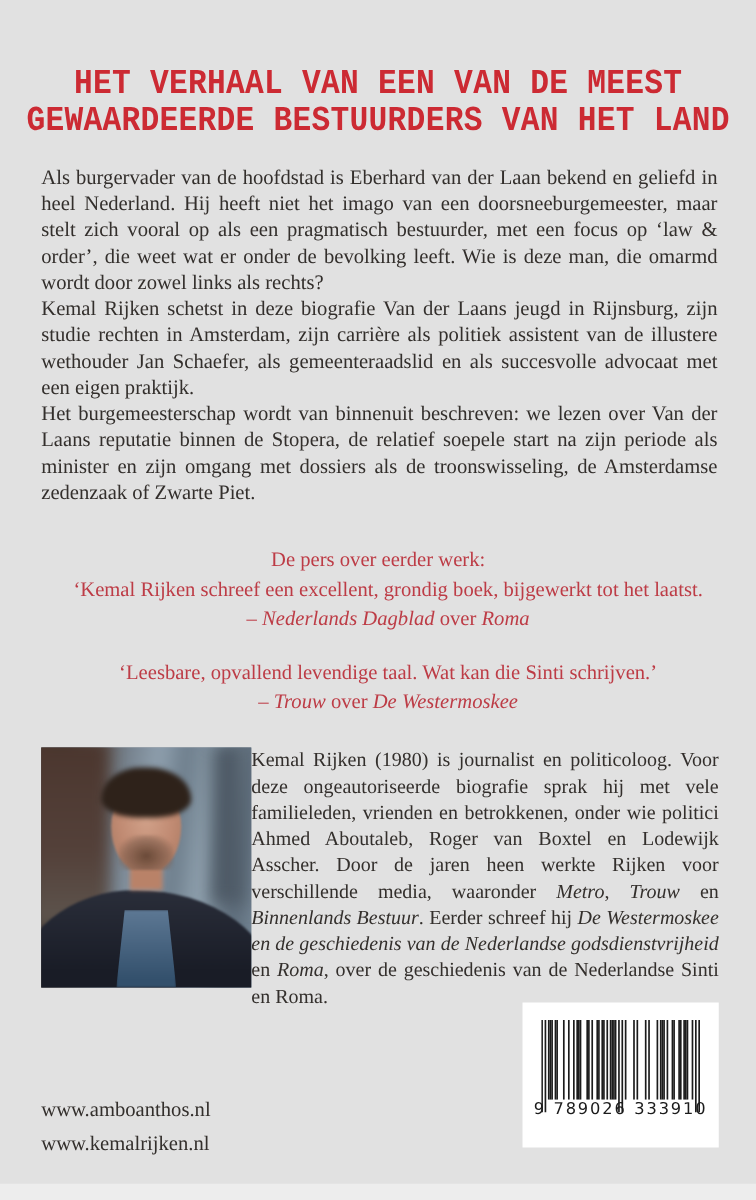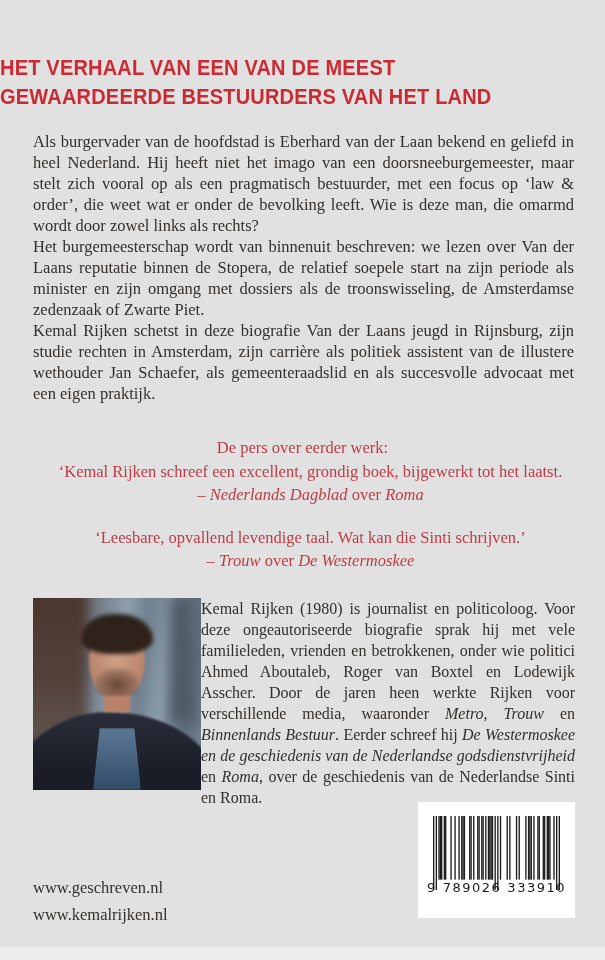--- a/index.html
+++ b/index.html
@@ -7,23 +7,24 @@
     position:relative;
     width:605px;height:960px;
     background:var(--bg,#e1e1e1);
     font-family:"Liberation Serif", serif;
     color:var(--body-text,#332f2c);
     overflow:hidden;
   }
   
   .headline{
     position:absolute;top:53px;left:0;width:100%;
-    font-family:Liberation Sans, sans-serif;
+    text-align:center;
+    font-family:Liberation Mono, monospace;
     font-weight:bold;
-    font-size:20px;line-height:29px;
+    font-size:25px;line-height:29px;
     color:var(--red-headline,#cc2a33);
     letter-spacing:0.2px;
   }
   .headline .hl-line{display:block;transform:scaleY(1.12);transform-origin:center;}
   
   .synopsis{
     position:absolute;top:131px;left:33px;width:541px;
     font-size:16.5px;line-height:21px;
     text-align:justify;
   }
@@ -129,22 +130,22 @@
 
 <div class="cover">
 
   <div class="headline">
     <span class="hl-line">HET VERHAAL VAN EEN VAN DE MEEST</span>
     <span class="hl-line">GEWAARDEERDE BESTUURDERS VAN HET LAND</span>
   </div>
 
   <div class="synopsis">
       <p>Als burgervader van de hoofdstad is Eberhard van der Laan bekend en geliefd in heel Nederland. Hij heeft niet het imago van een doorsneeburgemeester, maar stelt zich vooral op als een pragmatisch bestuurder, met een focus op ‘law &amp; order’, die weet wat er onder de bevolking leeft. Wie is deze man, die omarmd wordt door zowel links als rechts?</p>
+      <p>Kemal Rijken schetst in deze biografie Van der Laans jeugd in Rijnsburg, zijn studie rechten in Amsterdam, zijn carrière als politiek assistent van de illustere wethouder Jan Schaefer, als gemeenteraadslid en als succesvolle advocaat met een eigen praktijk.</p>
       <p>Het burgemeesterschap wordt van binnenuit beschreven: we lezen over Van der Laans reputatie binnen de Stopera, de relatief soepele start na zijn periode als minister en zijn omgang met dossiers als de troonswisseling, de Amsterdamse zedenzaak of Zwarte Piet.</p>
-      <p>Kemal Rijken schetst in deze biografie Van der Laans jeugd in Rijnsburg, zijn studie rechten in Amsterdam, zijn carrière als politiek assistent van de illustere wethouder Jan Schaefer, als gemeenteraadslid en als succesvolle advocaat met een eigen praktijk.</p>
     </div>
 
   <div class="press">
     <div>De pers over eerder werk:</div>
     <div>
         <div class="quote">
           <div>‘Kemal Rijken schreef een excellent, grondig boek, bijgewerkt tot het laatst.</div>
           <div><span>– </span><i>Nederlands Dagblad</i><span> over </span><i>Roma</i></div>
         </div>
         <div class="quote">
@@ -163,21 +164,21 @@
       <div class="layer ph-shirt"></div>
       <div class="layer ph-neck"></div>
       <div class="layer ph-face"></div>
       <div class="layer ph-hair"></div>
       <div class="layer ph-beard"></div>
     </div>
     <div class="bio"><span>Kemal Rijken (1980) is journalist en politicoloog. Voor deze ongeautoriseerde biografie sprak hij met vele familieleden, vrienden en betrokkenen, onder wie politici Ahmed Aboutaleb, Roger van Boxtel en Lodewijk Asscher. Door de jaren heen werkte Rijken voor verschillende media, waaronder </span><i>Metro</i><span>, </span><i>Trouw</i><span> en </span><i>Binnenlands Bestuur</i><span>. Eerder schreef hij </span><i>De Westermoskee en de geschiedenis van de Nederlandse godsdienstvrijheid</i><span> en </span><i>Roma</i><span>, over de geschiedenis van de Nederlandse Sinti en Roma.</span></div>
   </div>
 
   <div class="websites">
-      <div>www.geschreven.nl</div>
+      <div>www.amboanthos.nl</div>
       <div>www.kemalrijken.nl</div>
     </div>
 
   <div class="barcode-box">
     <svg id="barcode-svg" viewBox="0 0 95 50" preserveAspectRatio="none">
         <rect x="0" y="0" width="1" height="50"></rect>
         <rect x="2" y="0" width="1" height="50"></rect>
         <rect x="4" y="0" width="1" height="43"></rect>
         <rect x="5" y="0" width="1" height="43"></rect>
         <rect x="6" y="0" width="1" height="43"></rect>

